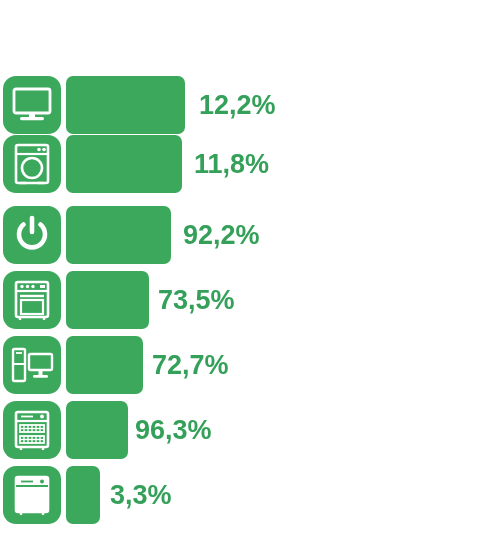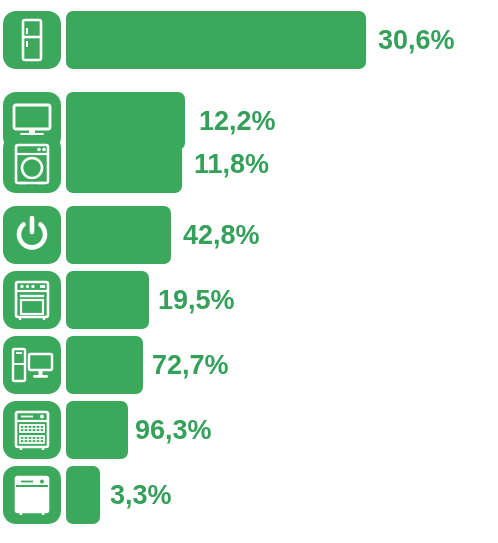--- a/index.html
+++ b/index.html
@@ -59,34 +59,22 @@
     font-weight: bold;
     letter-spacing: 0px;
     white-space: nowrap;
   }
 </style>
 </head>
 <body>
 
 <div id="chart">
 
-  <div class="row" style="top:11px;">
-    <div class="icon-tile">
-      <svg width="40" height="44" viewBox="0 0 40 44" aria-hidden="true">
-        <rect x="11" y="2" width="18" height="40" rx="2" fill="none" stroke="#FFFFFF" stroke-width="2.6"></rect>
-        <line x1="11" y1="19" x2="29" y2="19" stroke="#FFFFFF" stroke-width="2.6"></line>
-        <line x1="15" y1="10" x2="15" y2="16" stroke="#FFFFFF" stroke-width="2"></line>
-        <line x1="15" y1="23" x2="15" y2="29" stroke="#FFFFFF" stroke-width="2"></line>
-      </svg>
-    </div>
-    <div class="bar" style="width:300px;"></div>
-    <div class="bar-label" style="left:378px;">30,6%</div>
-  </div>
 
-  <div class="row" style="top:92px;">
+  <div class="row" style="top:76px;">
     <div class="icon-tile">
       <svg width="44" height="40" viewBox="0 0 44 40" aria-hidden="true">
         <rect x="4" y="4" width="36" height="24" rx="2" fill="none" stroke="#FFFFFF" stroke-width="2.8"></rect>
         <rect x="19" y="28" width="6" height="4" fill="#FFFFFF"></rect>
         <rect x="10" y="32" width="24" height="3.2" rx="1.6" fill="#FFFFFF"></rect>
       </svg>
     </div>
     <div class="bar" style="width:119px;"></div>
     <div class="bar-label" style="left:199px;">12,2%</div>
   </div>
@@ -108,40 +96,40 @@
   </div>
 
   <div class="row" style="top:206px;">
     <div class="icon-tile">
       <svg width="42" height="42" viewBox="0 0 42 42" aria-hidden="true">
         <path d="M 12.5 10.5 A 13 13 0 1 0 29.5 10.5" fill="none" stroke="#FFFFFF" stroke-width="4.6" stroke-linecap="round"></path>
         <line x1="21" y1="4" x2="21" y2="18" stroke="#FFFFFF" stroke-width="4.6" stroke-linecap="round"></line>
       </svg>
     </div>
     <div class="bar" style="width:105px;"></div>
-    <div class="bar-label" style="left:183px;">42,8%</div>
+    <div class="bar-label" style="left:183px;">92,2%</div>
   </div>
 
   <div class="row" style="top:271px;">
     <div class="icon-tile">
       <svg width="42" height="44" viewBox="0 0 42 44" aria-hidden="true">
         <rect x="5" y="4" width="32" height="35" rx="2" fill="none" stroke="#FFFFFF" stroke-width="2.6"></rect>
         <line x1="5" y1="13" x2="37" y2="13" stroke="#FFFFFF" stroke-width="2.2"></line>
         <circle cx="11" cy="8.5" r="1.7" fill="#FFFFFF"></circle>
         <circle cx="16.5" cy="8.5" r="1.7" fill="#FFFFFF"></circle>
         <circle cx="22" cy="8.5" r="1.7" fill="#FFFFFF"></circle>
         <rect x="29" y="7" width="5" height="3" fill="#FFFFFF"></rect>
         <line x1="9" y1="18" x2="33" y2="18" stroke="#FFFFFF" stroke-width="2.4"></line>
         <rect x="10" y="22" width="22" height="14" fill="none" stroke="#FFFFFF" stroke-width="2.2"></rect>
         <line x1="9" y1="39" x2="9" y2="42" stroke="#FFFFFF" stroke-width="2.4"></line>
         <line x1="33" y1="39" x2="33" y2="42" stroke="#FFFFFF" stroke-width="2.4"></line>
       </svg>
     </div>
     <div class="bar" style="width:83px;"></div>
-    <div class="bar-label" style="left:158px;">19,5%</div>
+    <div class="bar-label" style="left:158px;">73,5%</div>
   </div>
 
   <div class="row" style="top:336px;">
     <div class="icon-tile">
       <svg width="46" height="42" viewBox="0 0 46 42" aria-hidden="true">
         <rect x="4" y="5" width="12" height="32" rx="1.5" fill="none" stroke="#FFFFFF" stroke-width="2.4"></rect>
         <line x1="4" y1="20" x2="16" y2="20" stroke="#FFFFFF" stroke-width="2"></line>
         <line x1="7" y1="9" x2="13" y2="9" stroke="#FFFFFF" stroke-width="1.8"></line>
         <rect x="20" y="10" width="23" height="16" rx="1.5" fill="none" stroke="#FFFFFF" stroke-width="2.4"></rect>
         <rect x="29.5" y="26" width="4" height="5" fill="#FFFFFF"></rect>

